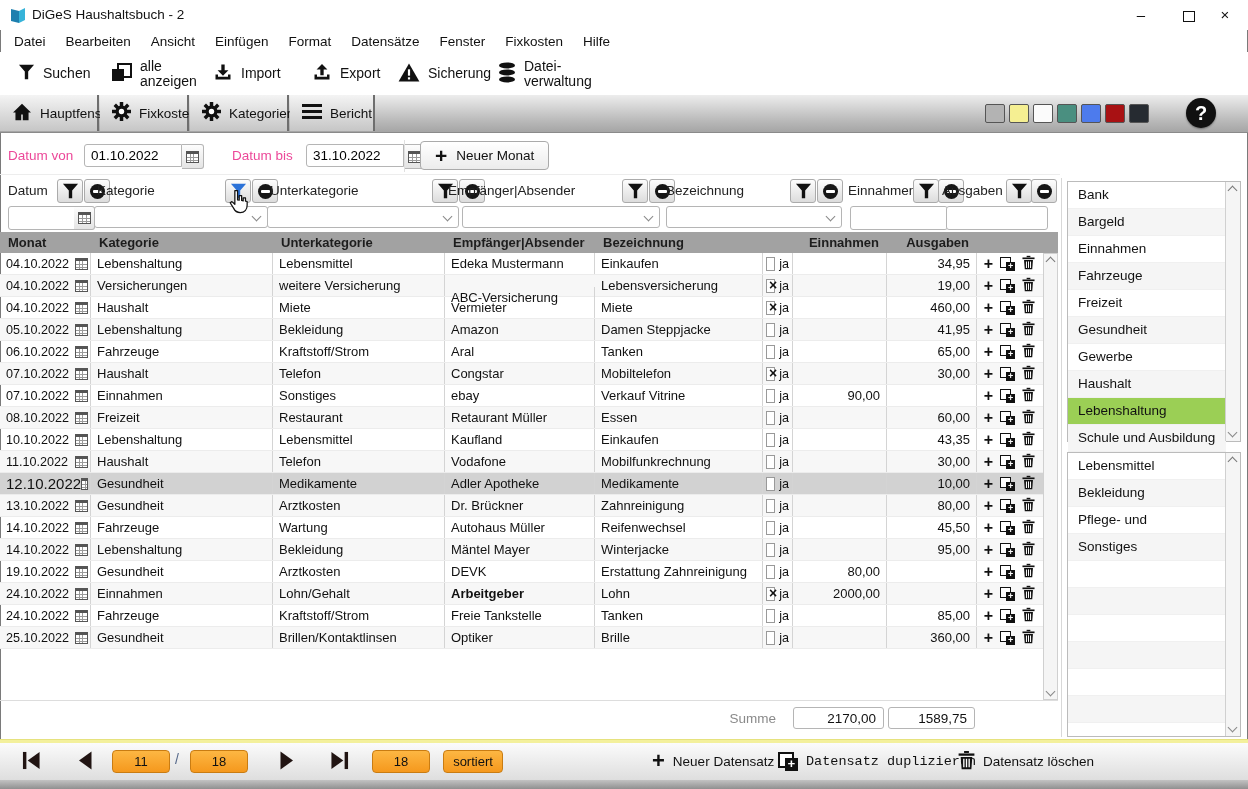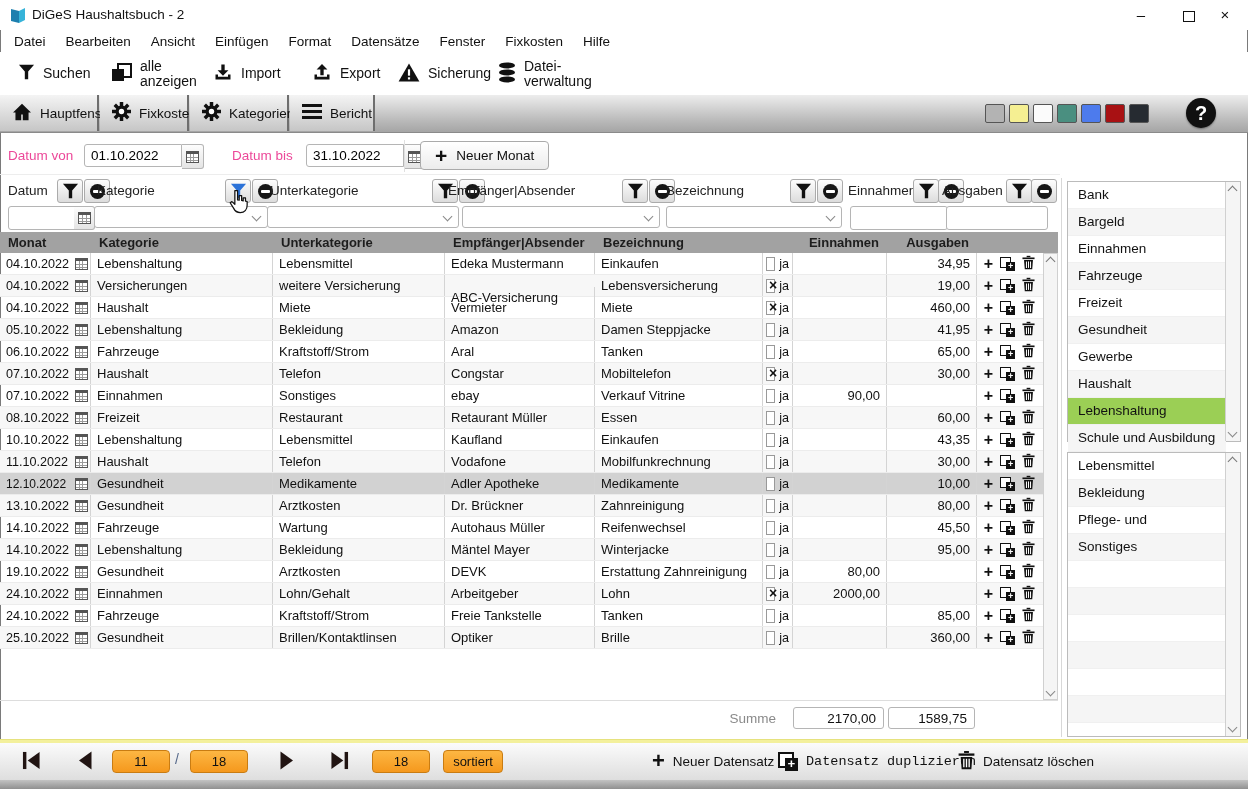--- a/index.html
+++ b/index.html
@@ -648,21 +648,21 @@
               <g stroke="#fff" stroke-width="1.1">
                 <line x1="4.8" y1="6.8" x2="4.8" y2="13.8"></line>
                 <line x1="7" y1="6.8" x2="7" y2="13.8"></line>
                 <line x1="9.2" y1="6.8" x2="9.2" y2="13.8"></line>
               </g>
             </svg></span>
         </span>
       </div>
       <div class="trow selected">
         <span class="td" style="width:91px;padding-right:2px;justify-content:space-between;">
-          <span style="font-size:12px;">12.10.2022</span>
+          <span style="font-size:15px;">12.10.2022</span>
           <span class="cal-ico"></span>
         </span>
         <span class="td" style="width:182px;">Gesundheit</span>
         <span class="td" style="width:172px;">Medikamente</span>
         <span class="td" style="width:150px;">Adler Apotheke</span>
         <span class="td" style="width:168px;">Medikamente</span>
         <span class="td" style="width:30px;padding:0 3px;">
           <span class="cb"></span>
           <span style="font-size:12.6px;">ja</span>
         </span>
@@ -803,21 +803,21 @@
             </svg></span>
         </span>
       </div>
       <div class="trow alt">
         <span class="td" style="width:91px;padding-right:2px;justify-content:space-between;">
           <span style="font-size:12.6px;">24.10.2022</span>
           <span class="cal-ico"></span>
         </span>
         <span class="td" style="width:182px;">Einnahmen</span>
         <span class="td" style="width:172px;">Lohn/Gehalt</span>
-        <span class="td" style="width:150px;">Arbeitgeber</span>
+        <span class="td" style="width:150px;font-weight:bold;">Arbeitgeber</span>
         <span class="td" style="width:168px;">Lohn</span>
         <span class="td" style="width:30px;padding:0 3px;">
           <span class="cb checked"></span>
           <span style="font-size:12.6px;">ja</span>
         </span>
         <span class="td num" style="width:94px;">2000,00</span>
         <span class="td num" style="width:90px;"></span>
         <span class="td actions" style="width:65px;">
           <span class="row-plus">+</span>
           <span class="dup-ico"></span>

